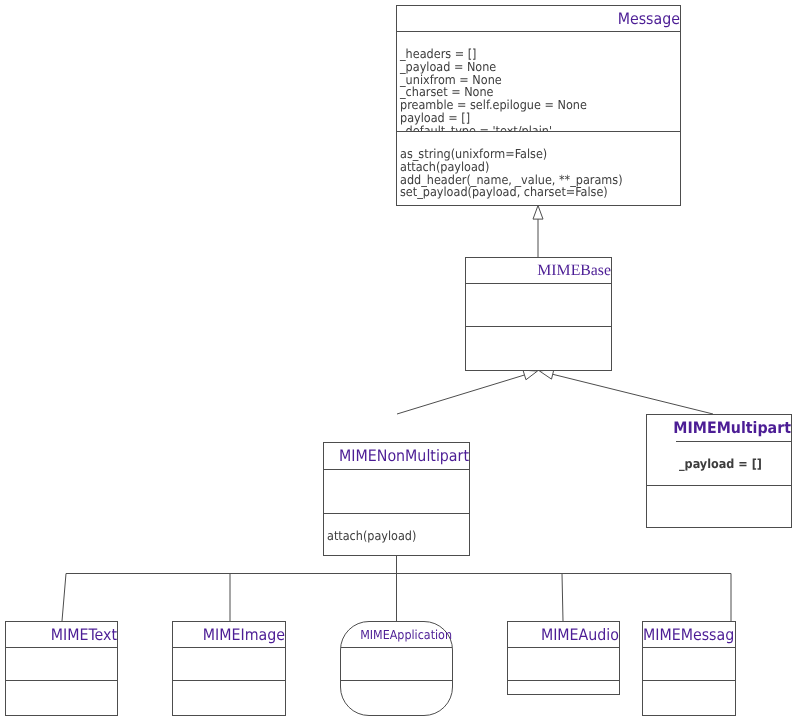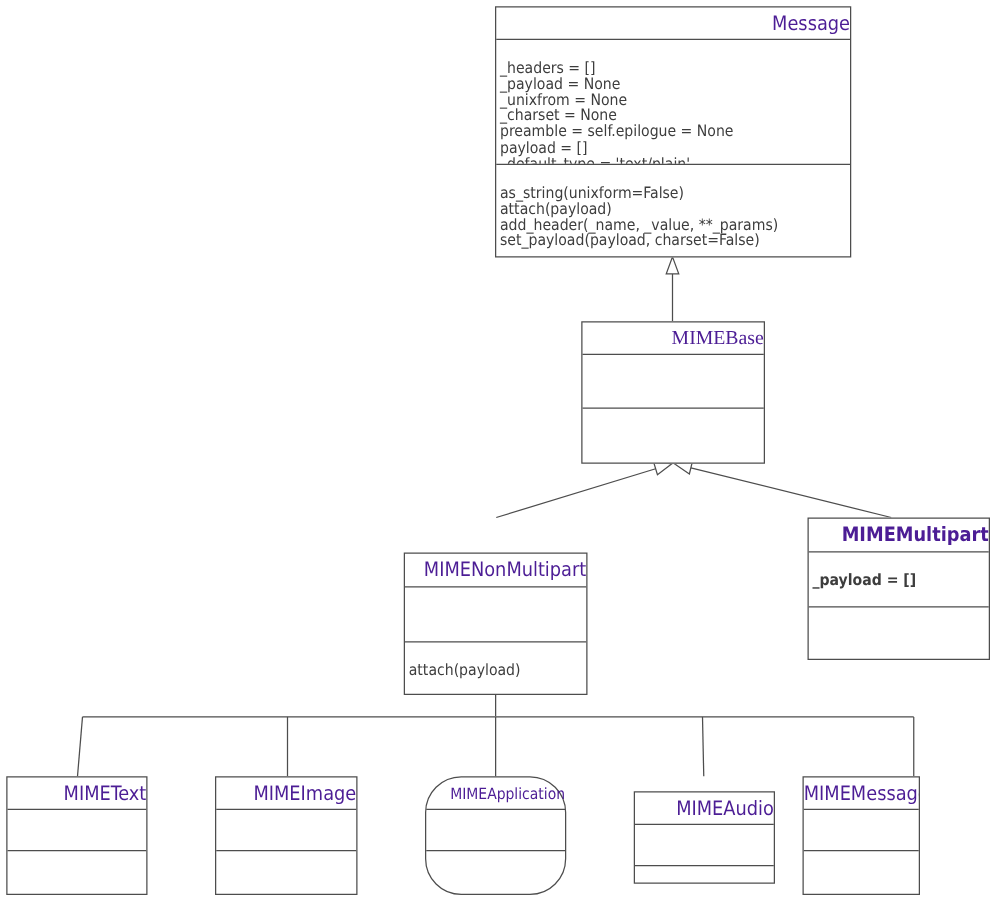--- a/index.html
+++ b/index.html
@@ -124,21 +124,21 @@
   <div class="uml-class" style="left:323px; top:414px; width:147px; height:114px;margin-top:28px;">
     <div class="cls-title" style="height:26px; line-height:26px;">MIMENonMultipart</div>
     <div class="cls-compartment" style="height:44px;">
     </div>
     <div class="cls-compartment" style="height:44px;">
       <div class="cls-row">attach(payload)</div>
     </div>
   </div>
   <div class="uml-class" style="left:646px; top:414px; width:146px; height:114px;font-weight:bold;">
     <div class="cls-title" style="height:26px; line-height:26px;">MIMEMultipart</div>
-    <div class="cls-compartment" style="height:44px;">
+    <div class="cls-compartment" style="height:44px;margin-left:29px;">
       <div class="cls-row">_payload = []</div>
     </div>
     <div class="cls-compartment" style="height:44px;">
     </div>
   </div>
   <div class="uml-class" style="left:172px; top:621px; width:114px; height:95px;">
     <div class="cls-title" style="height:25px; line-height:25px;">MIMEImage</div>
     <div class="cls-compartment" style="height:33px;">
     </div>
     <div class="cls-compartment" style="height:37px;">
@@ -151,21 +151,21 @@
     <div class="cls-compartment" style="height:37px;">
     </div>
   </div>
   <div class="uml-class" style="left:340px; top:621px; width:113px; height:95px;border-radius:29px;">
     <div class="cls-title" style="height:25px; line-height:25px; font-size:12.4px;">MIMEApplication</div>
     <div class="cls-compartment" style="height:33px;">
     </div>
     <div class="cls-compartment" style="height:37px;">
     </div>
   </div>
-  <div class="uml-class" style="left:507px; top:621px; width:113px; height:74px;margin-top:12px;">
+  <div class="uml-class" style="left:507px; top:621px; width:113px; height:74px;">
     <div class="cls-title" style="height:25px; line-height:25px;">MIMEAudio</div>
     <div class="cls-compartment" style="height:33px;">
     </div>
     <div class="cls-compartment" style="height:37px;">
     </div>
   </div>
   <div class="uml-class" style="left:642px; top:621px; width:94px; height:95px;">
     <div class="cls-title" style="height:25px; line-height:25px;">MIMEMessage</div>
     <div class="cls-compartment" style="height:33px;">
     </div>

